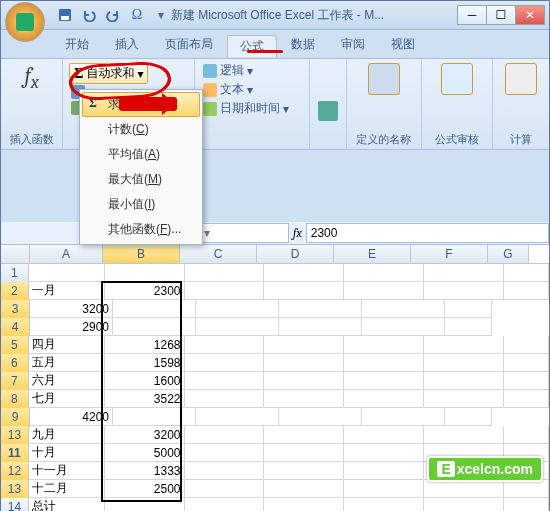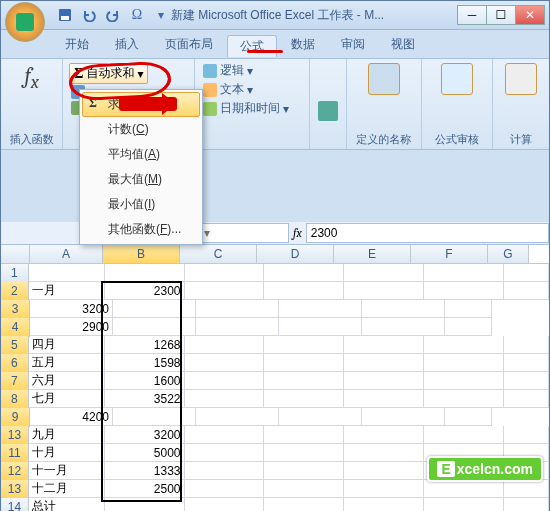--- a/index.html
+++ b/index.html
@@ -266,21 +266,21 @@
           <div class="rh sel" style="height: 18px;">13</div>
           <div class="cell cA">九月</div>
           <div class="cell cB">3200</div>
           <div class="cell cC"></div>
           <div class="cell cD"></div>
           <div class="cell cE"></div>
           <div class="cell cF"></div>
           <div class="cell cG"></div>
         </div>
         <div class="row">
-          <div class="rh sel" style="height: 18px;">11</div>
+          <div class="rh sel" style="height: 18px; font-weight: bold;">11</div>
           <div class="cell cA">十月</div>
           <div class="cell cB">5000</div>
           <div class="cell cC"></div>
           <div class="cell cD"></div>
           <div class="cell cE"></div>
           <div class="cell cF"></div>
           <div class="cell cG"></div>
         </div>
         <div class="row">
           <div class="rh sel" style="height: 18px;">12</div>

